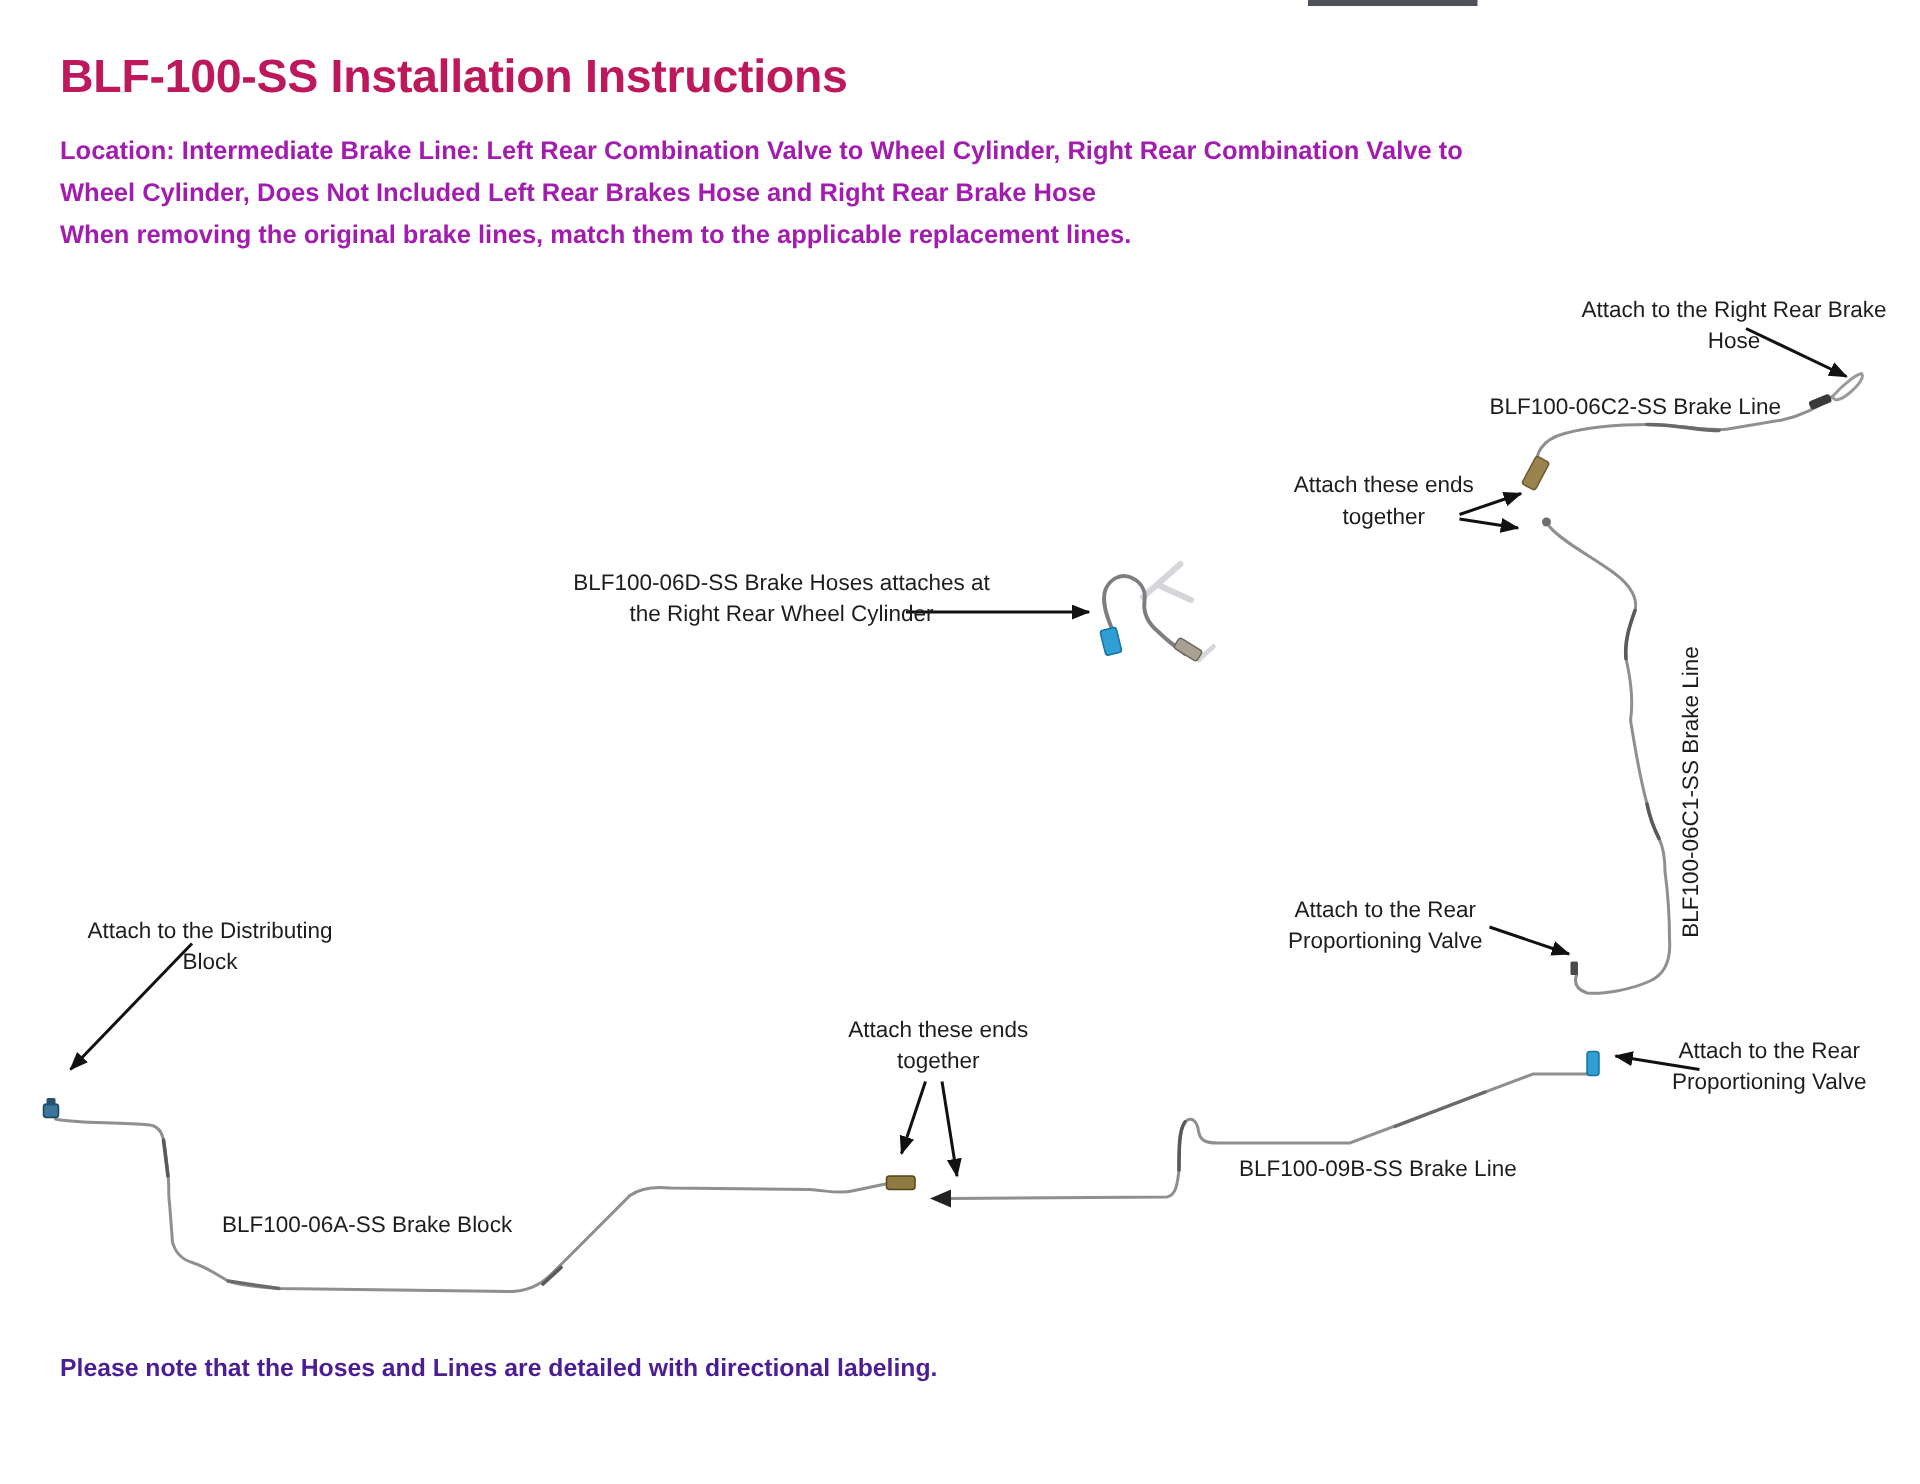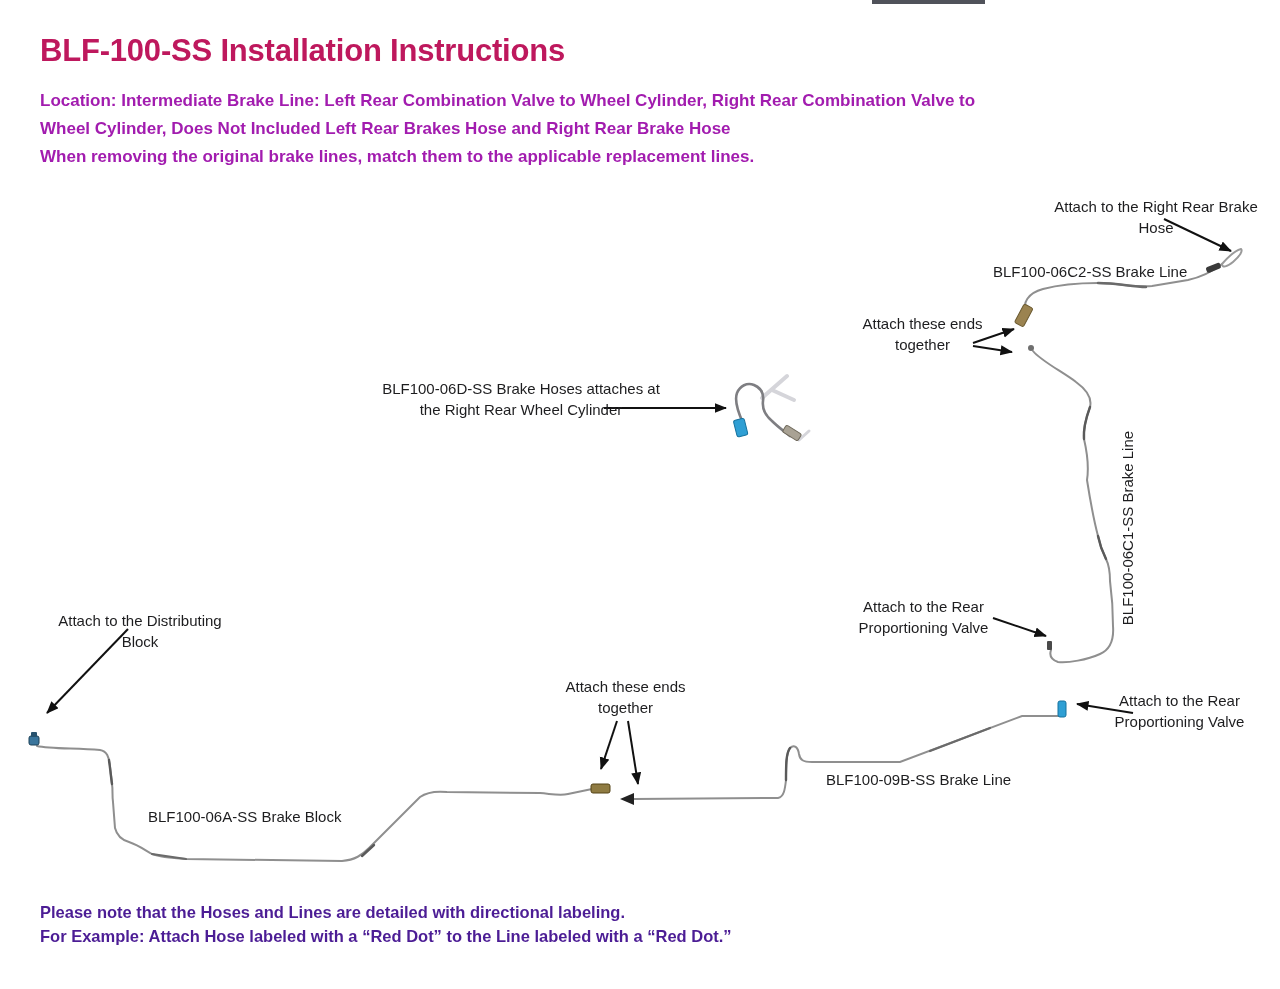--- a/index.html
+++ b/index.html
@@ -124,14 +124,13 @@
 <div class="lbl center" style="left:558px;top:676px;width:135px;">Attach these ends together</div>
 
 <div class="lbl nowrap" style="left:148px;top:806px;">BLF100-06A-SS Brake Block</div>
 
 <div class="lbl nowrap" style="left:826px;top:769px;">BLF100-09B-SS Brake Line</div>
 
 <div class="lbl" style="left:1102px;top:690px;width:155px;">Attach to the Rear Proportioning Valve</div>
 
 <div class="note">
   <div>Please note that the Hoses and Lines are detailed with directional labeling.</div>
-  <div>For Example: Attach Hose labeled with a “Red Dot” to the Line labeled with a “Red Dot.”</div>
 </div>
 
 </body></html>

